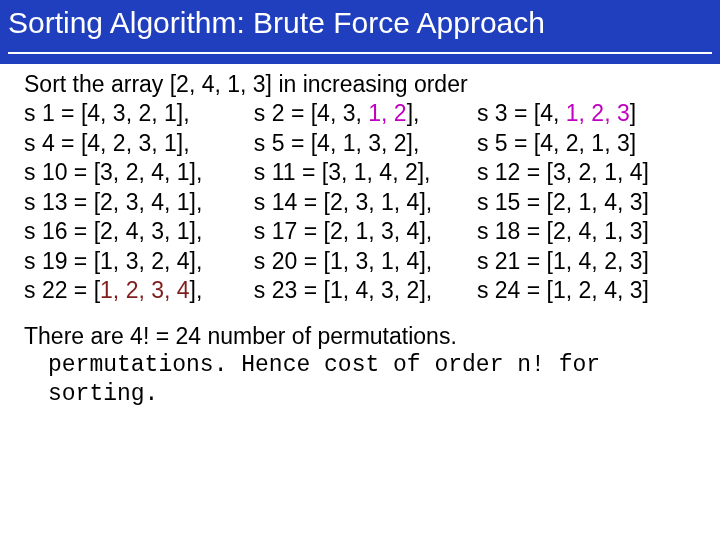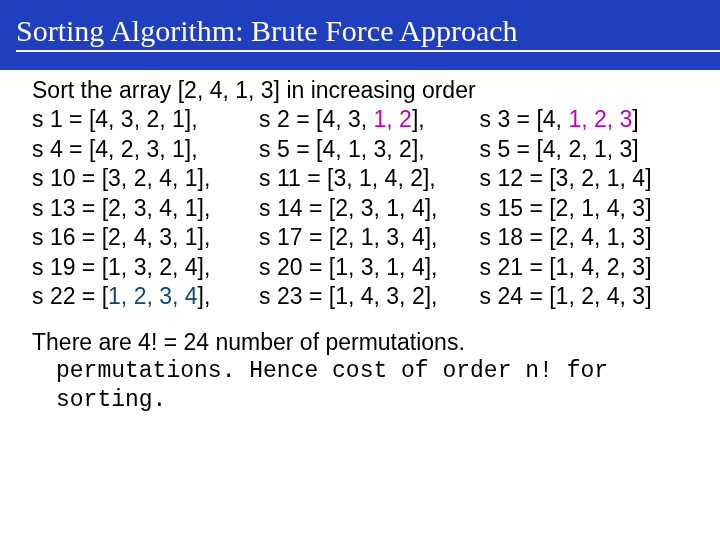--- a/index.html
+++ b/index.html
@@ -17,31 +17,31 @@
     position: relative;
     box-sizing: border-box;
   }
   .title-bar {
     background: #1f3fbf;
     color: #fff;
     padding: 6px 8px 10px 8px;
     box-sizing: border-box;
   }
   .title-bar h1 {
-    margin: 8px;
+    margin: 0;
     font-size: 30px;
     font-weight: normal;
-    font-family: Liberation Serif, serif;
+    font-family: Liberation Sans, sans-serif;
     border-bottom: 2px solid #fff;
-    padding-bottom: 2px;
+    padding-bottom: 12px;
     display: inline-block;
     width: 100%;
   }
   .body {
-    padding: 6px 20px 0 32px;
+    padding: 6px 20px 0 24px;
     font-size: 23px;
     line-height: 1.28;
     color: #000;
   }
   .body p {
     margin: 0;
   }
   .perm-table {
     border-collapse: collapse;
     width: 100%;
@@ -51,21 +51,21 @@
     vertical-align: top;
     font-size: 23px;
     line-height: 1.28;
     white-space: nowrap;
   }
   .c1 { width: 34%; }
   .c2 { width: 33%; margin-top: 28px; }
   .c3 { width: 33%; }
   .hl1 { color: #c000c0; } 
   .hl2 { color: #c00000; } 
-  .hl3 { color: #0c4a6e; } 
+  .hl3 { color: #7f1d1d; } 
   .footer {
     margin-top: 16px;
   }
   .indent {
     padding-left: 24px;
     display: block;
     font-family: Liberation Mono, monospace;
   }
 </style>
 </head>

